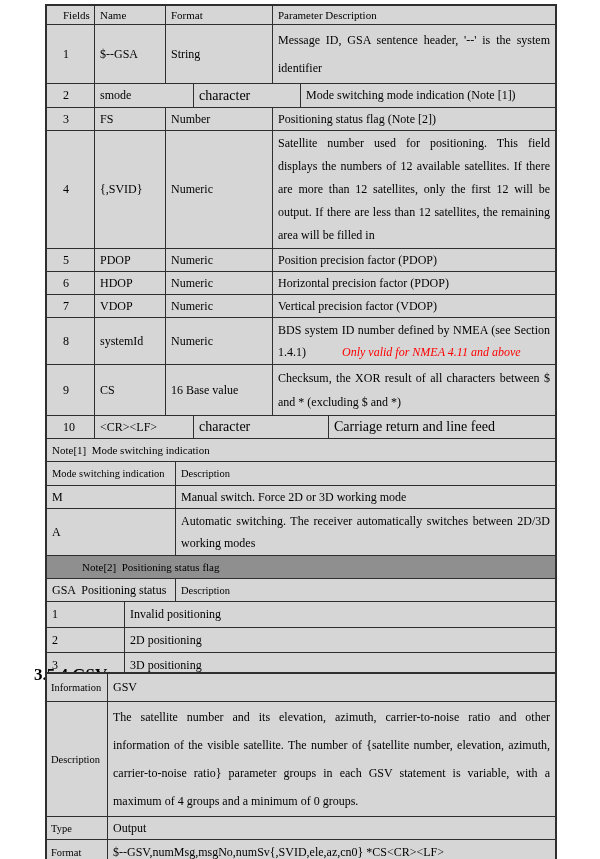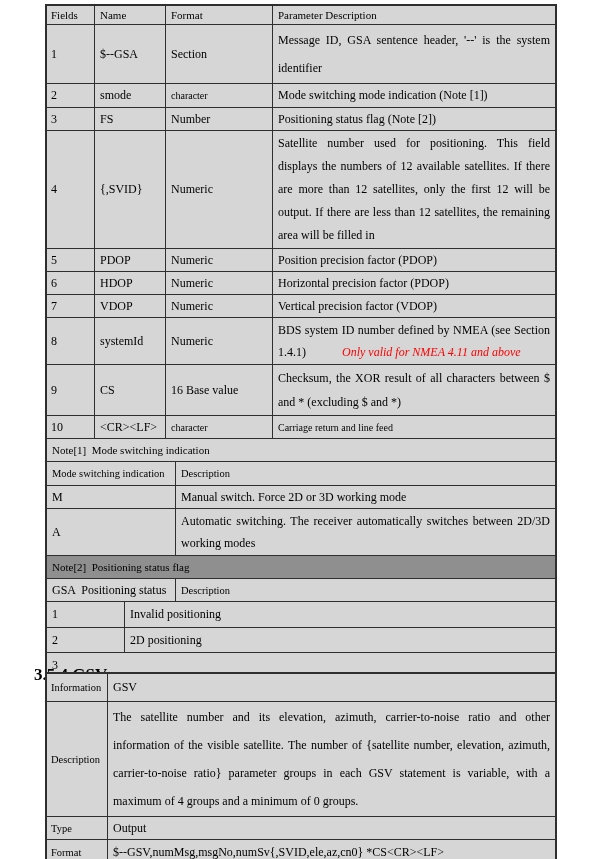--- a/index.html
+++ b/index.html
@@ -15,40 +15,40 @@
     border: 2px solid var(--border, #2f2f2f);
   }
   .row { display: flex; align-items: stretch; border-top: 1px solid var(--border, #2f2f2f); }
   .row:first-child { border-top: none; }
   .cell {
     display: flex; align-items: center;
     padding: 1px 5px; font-size: 12px;
     border-left: 1px solid var(--border, #2f2f2f);
   }
   .cell:first-child { border-left: none; }
-  .c-field { width: 47px; flex: none; padding-left: 4px; }
+  .c-field { width: 47px; flex: none; padding-left: 16px; }
   .c-name  { width: 71px; flex: none; }
   .c-format{ width: 107px; flex: none; }
   .c-desc  { flex: 1; min-width: 0; }
   .c-msi   { width: 128px; flex: none; }
   .c-pos   { width: 77px; flex: none; }
   .c-info  { width: 60px; flex: none; padding-left: 4px; padding-right: 2px; }
   .c-rest  { flex: 1; min-width: 0; }
   .c-full  { flex: 1; }
   .th    { font-size: 11px; }
   .sub   { font-size: 10.5px; }
-  .small { font-size: 10px; }
+  .small { font-size: 14px; margin-left: 28px; }
   .txt  { width: 100%; }
   .just { text-align: justify; }
   .lh16 { line-height: 24px; }
   .lh21 { line-height: 28px; }
   .lh22 { line-height: 22px; }
   .lh23 { line-height: 23px; }
   .pre  { white-space: pre-wrap; }
-  .note2-row { background: var(--note-header-bg, #8f8f8f); }
+  .note2-row { background: var(--note-header-bg, #8f8f8f); padding-left: 30px; }
   .rednote { color: var(--note-red, #ff0000); font-style: italic; margin-left: 36px; }
   .heading {
     position: absolute; left: 34px; top: 665px;
     font-size: 17px; font-weight: bold;
   }
 </style>
 </head>
 <body>
 
 <div class="doc">
@@ -58,21 +58,21 @@
     <div class="row" style="min-height:18px">
       <div class="cell c-field th">Fields</div>
       <div class="cell c-name th">Name</div>
       <div class="cell c-format th">Format</div>
       <div class="cell c-desc th">Parameter Description</div>
     </div>
 
     <div class="row" style="min-height:43px">
       <div class="cell c-field">1</div>
       <div class="cell c-name">$--GSA</div>
-      <div class="cell c-format">Section</div>
+      <div class="cell c-format">String</div>
       <div class="cell c-desc">
         <div class="txt just lh21">Message ID, GSA sentence header, '--' is the system identifier</div>
       </div>
     </div>
 
     <div class="row" style="min-height:24px">
       <div class="cell c-field">2</div>
       <div class="cell c-name">smode</div>
       <div class="cell c-format small">character</div>
       <div class="cell c-desc">Mode switching mode indication (Note [1])</div>
@@ -175,20 +175,21 @@
       <div class="cell c-rest">Invalid positioning</div>
     </div>
 
     <div class="row" style="min-height:25px">
       <div class="cell c-pos">2</div>
       <div class="cell c-rest">2D positioning</div>
     </div>
 
     <div class="row" style="min-height:25px">
       <div class="cell c-pos">3</div>
+      <div class="cell c-rest">3D positioning</div>
     </div>
 
   </div>
 
   <div class="heading">3.5.4 GSV</div>
 
   <div class="tbl" style="top:672px">
 
     <div class="row" style="min-height:27px">
       <div class="cell c-info sub">Information</div>

